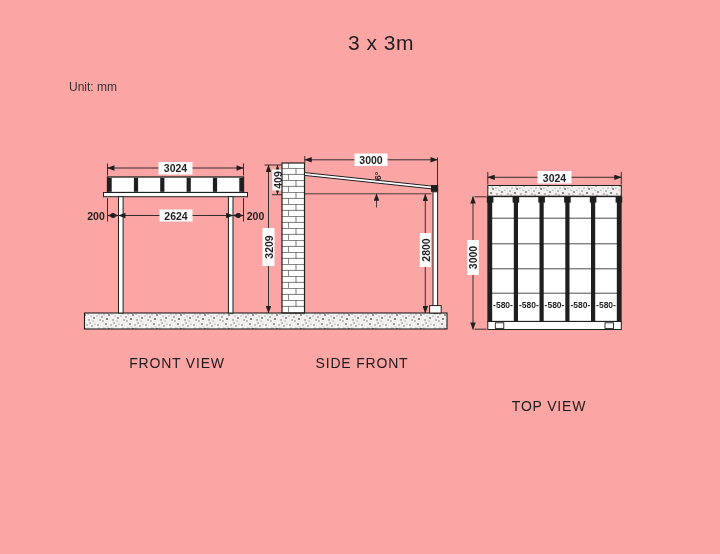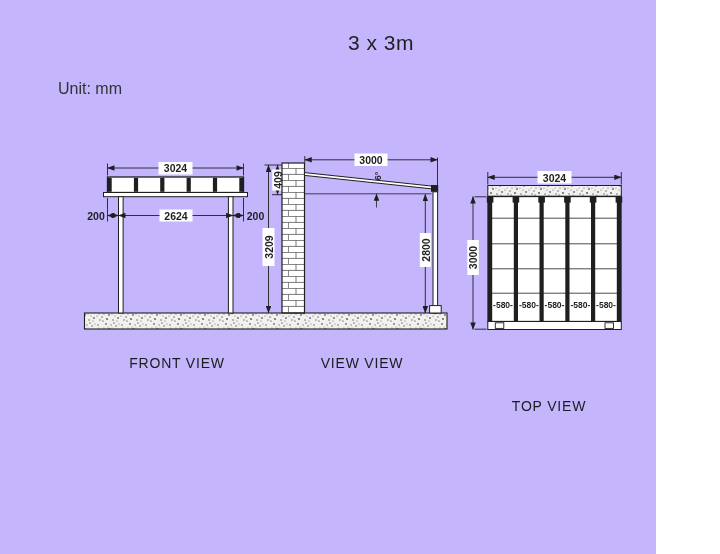--- a/index.html
+++ b/index.html
@@ -1,20 +1,20 @@
 <!DOCTYPE html>
 <html><head>
 <meta charset="utf-8">
 <style>
   html,body{margin:0;padding:0;background:#fff;}
-  .canvas{position:relative;width:656px;height:554px;background:#c4b5fd;overflow:hidden;
+  .canvas{position:relative;width:720px;height:554px;background:#fca5a5;overflow:hidden;
           font-family:"Liberation Sans",sans-serif;color:#1f1f1f;text-decoration:underline;}
   .title{position:absolute;left:381px;top:31px;transform:translateX(-50%);
          font-size:21px;font-weight:400;letter-spacing:0.5px;white-space:nowrap;}
-  .unit{position:absolute;left:58px;top:80px;font-size:16px;color:#333;white-space:nowrap;}
+  .unit{position:absolute;left:69px;top:80px;font-size:12px;color:#333;white-space:nowrap;}
   .view-label{position:absolute;top:355px;transform:translateX(-50%);
          font-size:14px;font-weight:400;letter-spacing:0.8px;white-space:nowrap;color:#1c1c1c;}
   .vl-front{left:177px;text-align:right;} .vl-side{left:362px;} .vl-top{left:549px;margin-top:43px;}
   svg{position:absolute;left:0;top:0;}
   svg text{font-family:"Liberation Sans",sans-serif;fill:#1f1f1f;font-weight:600;}
   .dimtxt{font-size:10.5px;}
   .baytxt{font-size:8.5px;}
   .angtxt{font-size:9px;}
   .ln{stroke:#1f1f1f;}
 </style>
@@ -171,16 +171,16 @@
 
       <line class="ln" x1="474.5" y1="196.8" x2="486.5" y2="196.8" stroke-width="0.9"></line>
       <line class="ln" x1="474.5" y1="329.2" x2="486.5" y2="329.2" stroke-width="0.9"></line>
       <line class="ln" x1="473" y1="196.5" x2="473" y2="329.5" stroke-width="0.9" marker-start="url(#aL)" marker-end="url(#aR)"></line>
       <rect x="467.3" y="240" width="11.5" height="35" fill="#fff"></rect>
       <text class="dimtxt" x="473.2" y="257.5" text-anchor="middle" dominant-baseline="central" transform="rotate(-90 473.2 257.5)">3000</text>
     </g>
   </svg>
 
   <div class="view-label vl-front">FRONT VIEW</div>
-  <div class="view-label vl-side">VIEW VIEW</div>
+  <div class="view-label vl-side">SIDE FRONT</div>
   <div class="view-label vl-top">TOP VIEW</div>
 
 </div>
 
 </body></html>

